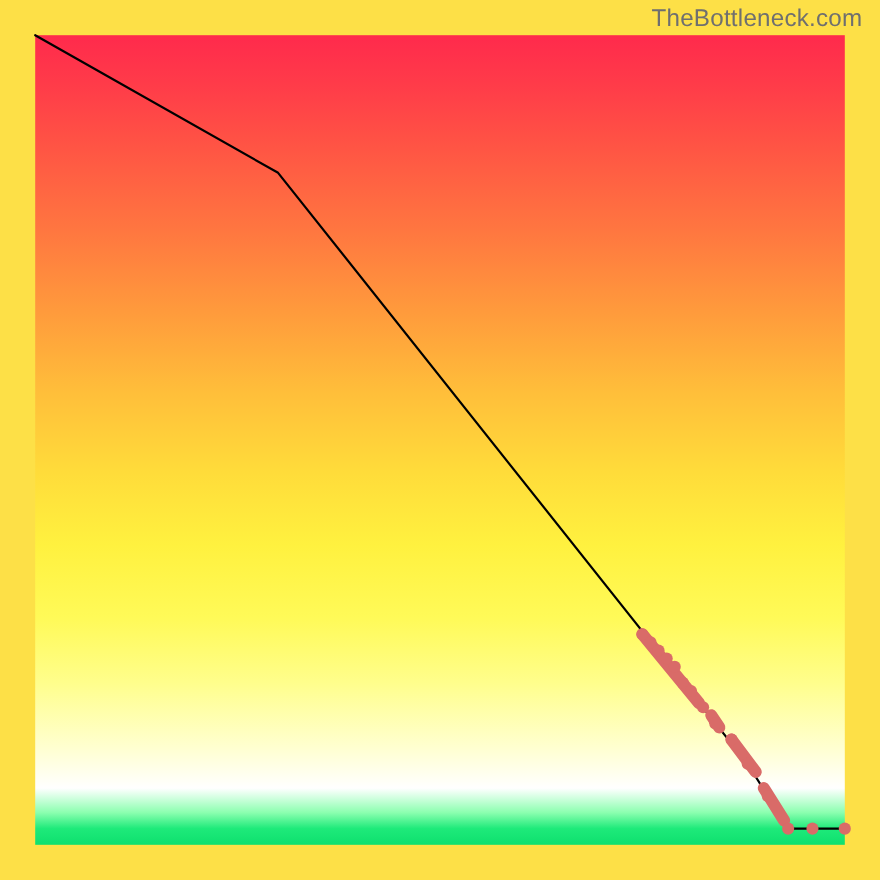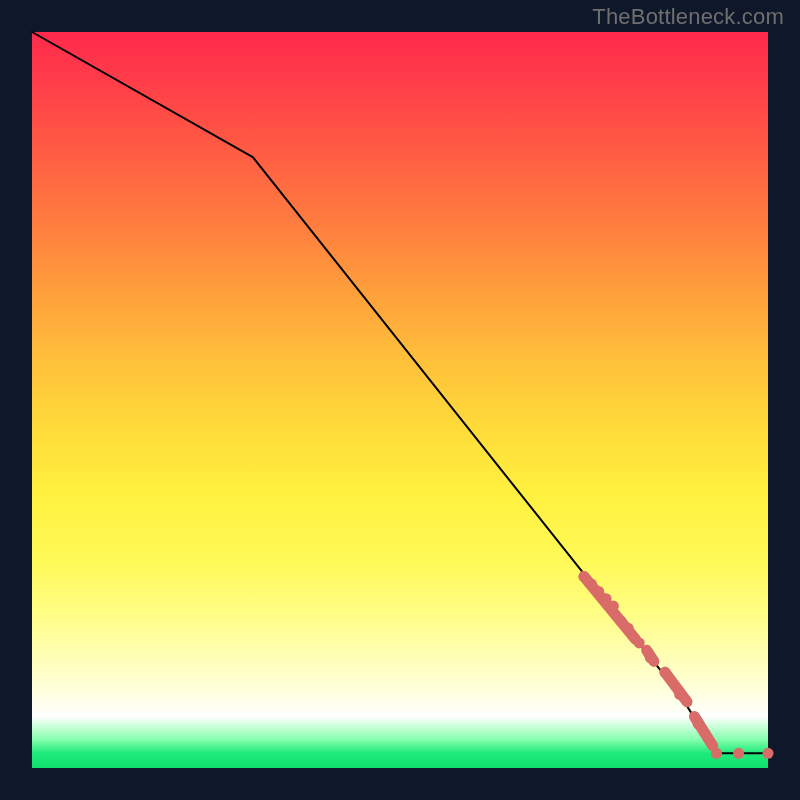--- a/index.html
+++ b/index.html
@@ -1,20 +1,20 @@
 <!DOCTYPE html>
 <html><head>
 <meta charset="utf-8">
 <style>
   * { margin: 0; padding: 0; box-sizing: border-box; }
   html, body { width: 800px; height: 800px; overflow: hidden; background: #000; }
   .outer {
     width: 800px;
     height: 800px;
-    background: #0f172a;
+    background: #fde047;
     position: relative;
   }
   .watermark {
     position: absolute;
     top: 4px;
     right: 16px;
     font-family: Arial, Helvetica, sans-serif;
     font-size: 22px;
     color: #6f6f6f;
     letter-spacing: 0.2px;

